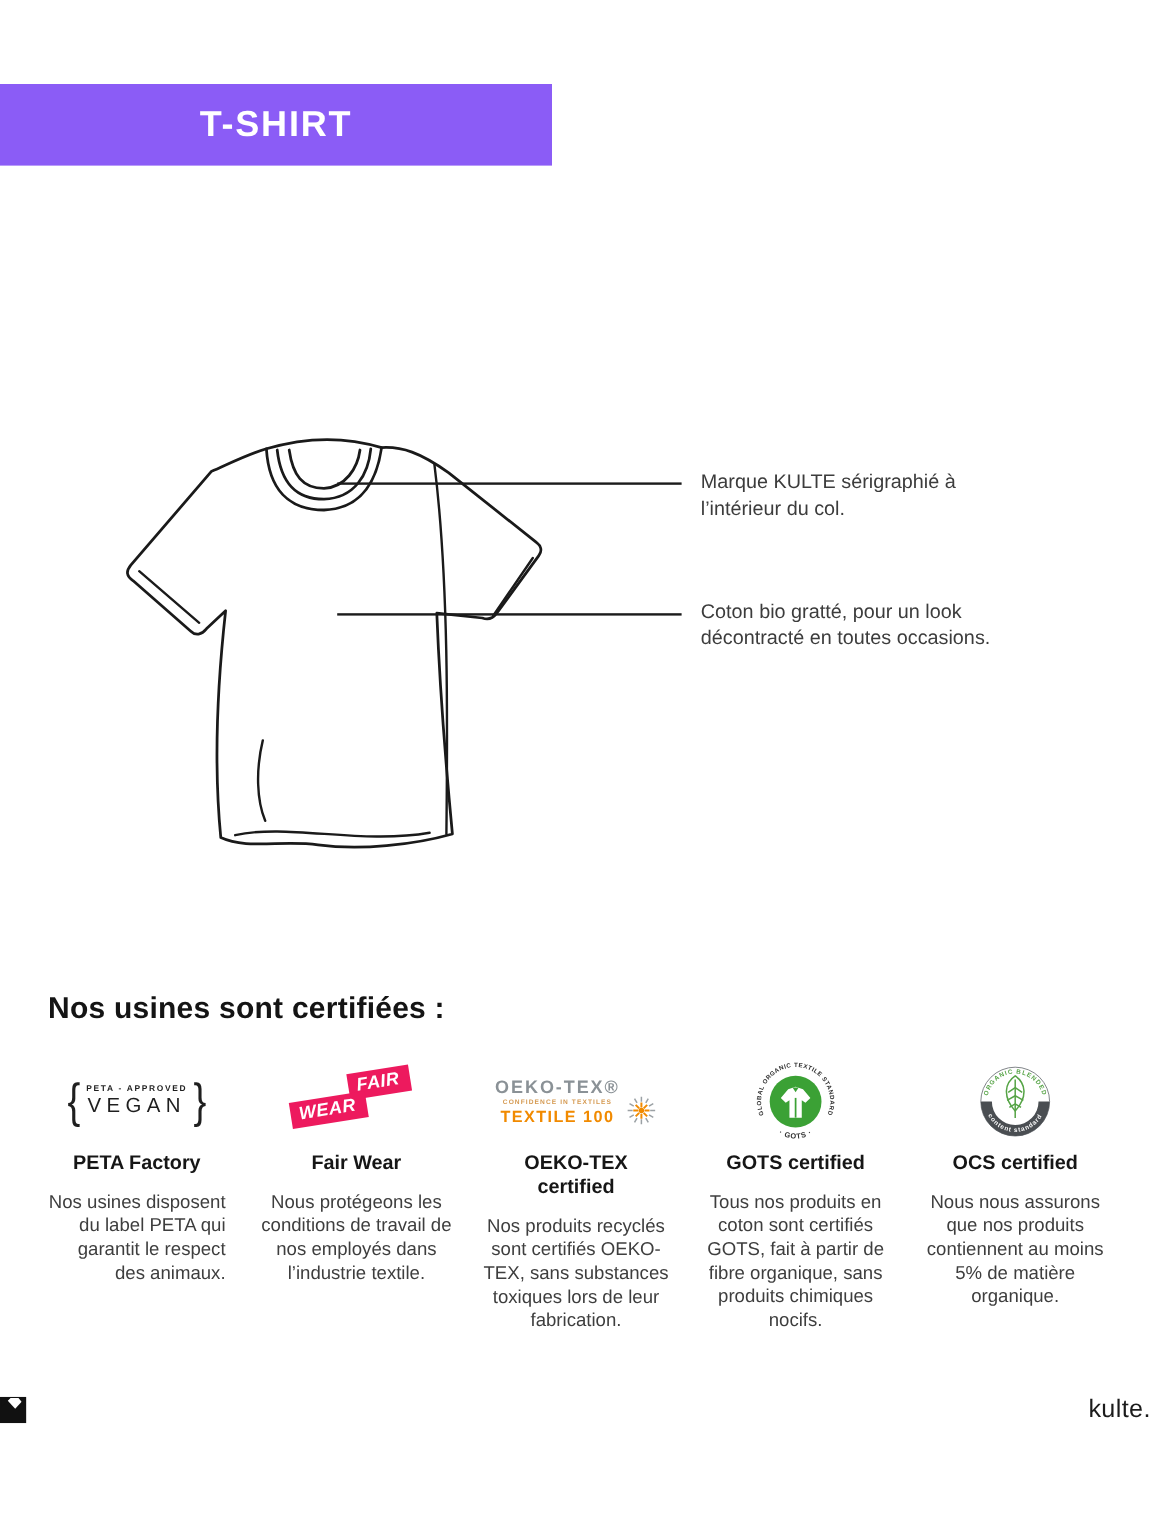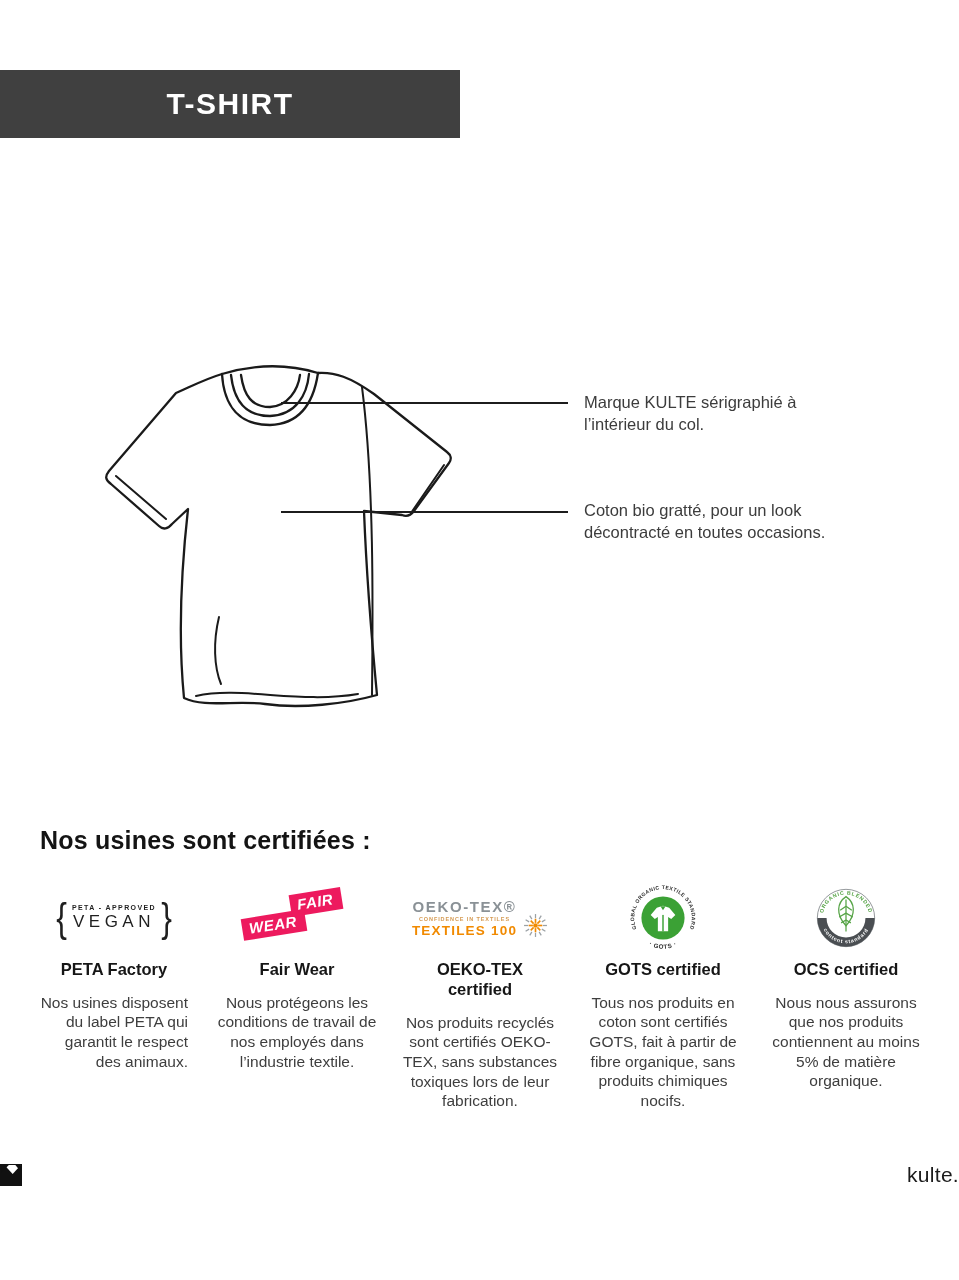--- a/index.html
+++ b/index.html
@@ -2,21 +2,21 @@
 <html><head>
 <meta charset="utf-8">
 <style>
   * { margin:0; padding:0; box-sizing:border-box; }
   html,body { background:#ffffff; }
   body { font-family:"Liberation Sans","DejaVu Sans",sans-serif; color:#1a1a1a; }
   .page { position:relative; width:959px; height:1280px; background:#fff; overflow:hidden; margin:0 auto; }
 
   
   .banner { position:absolute; left:0; top:70px; width:460px; height:68px;
-            background:#404040; display:flex; align-items:center; justify-content:center; }
+            background:#8b5cf6; display:flex; align-items:center; justify-content:center; }
   .banner span { color:#fff; font-size:30px; font-weight:700; letter-spacing:1.5px; }
 
   
   .diagram-svg { position:absolute; left:100px; top:362px; }
   .ann-line { position:absolute; height:0; border-top:2px solid #1c1c1c; }
   .ann-line-1 { left:281px; top:402px; width:287px; }
   .ann-line-2 { left:281px; top:511px; width:287px; }
   .ann-text { position:absolute; font-size:16.5px; line-height:1.32; color:#3c3c3c; }
   .ann-text-1 { left:584px; top:392px; width:228px; }
   .ann-text-2 { left:584px; top:500px; width:252px; }
@@ -124,21 +124,21 @@
       <div class="cert-title">Fair Wear</div>
       <div class="cert-desc">Nous protégeons les conditions de travail de nos employés dans l’industrie textile.</div>
     </div>
 
     <div class="cert-col col-oekotex">
       <div class="cert-logo-box">
         <div class="ot-logo">
           <div class="ot-text">
             <div class="ot-name">OEKO-TEX®</div>
             <div class="ot-sub">CONFIDENCE IN TEXTILES</div>
-            <div class="ot-std">TEXTILES 100</div>
+            <div class="ot-std">TEXTILE 100</div>
           </div>
           <svg width="25" height="25" viewBox="0 0 24 24">
             <g stroke="#9ba1a5" stroke-width="1.2">
               <line x1="19" y1="12" x2="23" y2="12"></line>
                 <line x1="18.1" y1="15.5" x2="21.5" y2="17.5"></line>
               <line x1="15.5" y1="18.1" x2="17.5" y2="21.5"></line>
                 <line x1="12" y1="19" x2="12" y2="23"></line>
               <line x1="8.5" y1="18.1" x2="6.5" y2="21.5"></line>
                 <line x1="5.9" y1="15.5" x2="2.5" y2="17.5"></line>
               <line x1="5" y1="12" x2="1" y2="12"></line>

